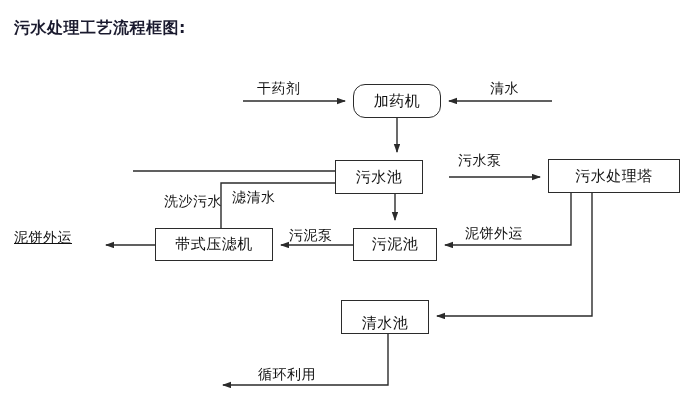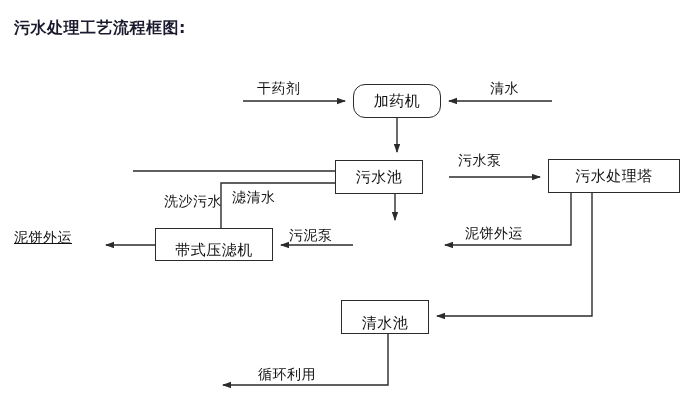--- a/index.html
+++ b/index.html
@@ -101,24 +101,27 @@
   </div>
 
   <div class="node" style="left:335px; top:160px; width:88px; height:34px;font-family:Liberation Mono, monospace;">
     <span>污水池</span>
   </div>
 
   <div class="node" style="left:548px; top:159px; width:132px; height:34px;">
     <span>污水处理塔</span>
   </div>
 
-  <div class="node" style="left:155px; top:228px; width:118px; height:33px;align-items:flex-end;">
+  <div class="node" style="left:155px; top:228px; width:118px; height:33px;">
     <span>带式压滤机</span>
   </div>
 
+  <div class="node" style="left:353px; top:228px; width:84px; height:33px;">
+    <span>污泥池</span>
+  </div>
 
   <div class="node" style="left:341px; top:300px; width:88px; height:34px;align-items:flex-end;">
     <span>清水池</span>
   </div>
 
   <div class="edge-label" style="left:257px; top:80px;">干药剂</div>
 
   <div class="edge-label" style="left:476px; top:80px;margin-left:14px;">清水</div>
 
   <div class="edge-label" style="left:164px; top:153px;margin-top:40px;">洗沙污水</div>

